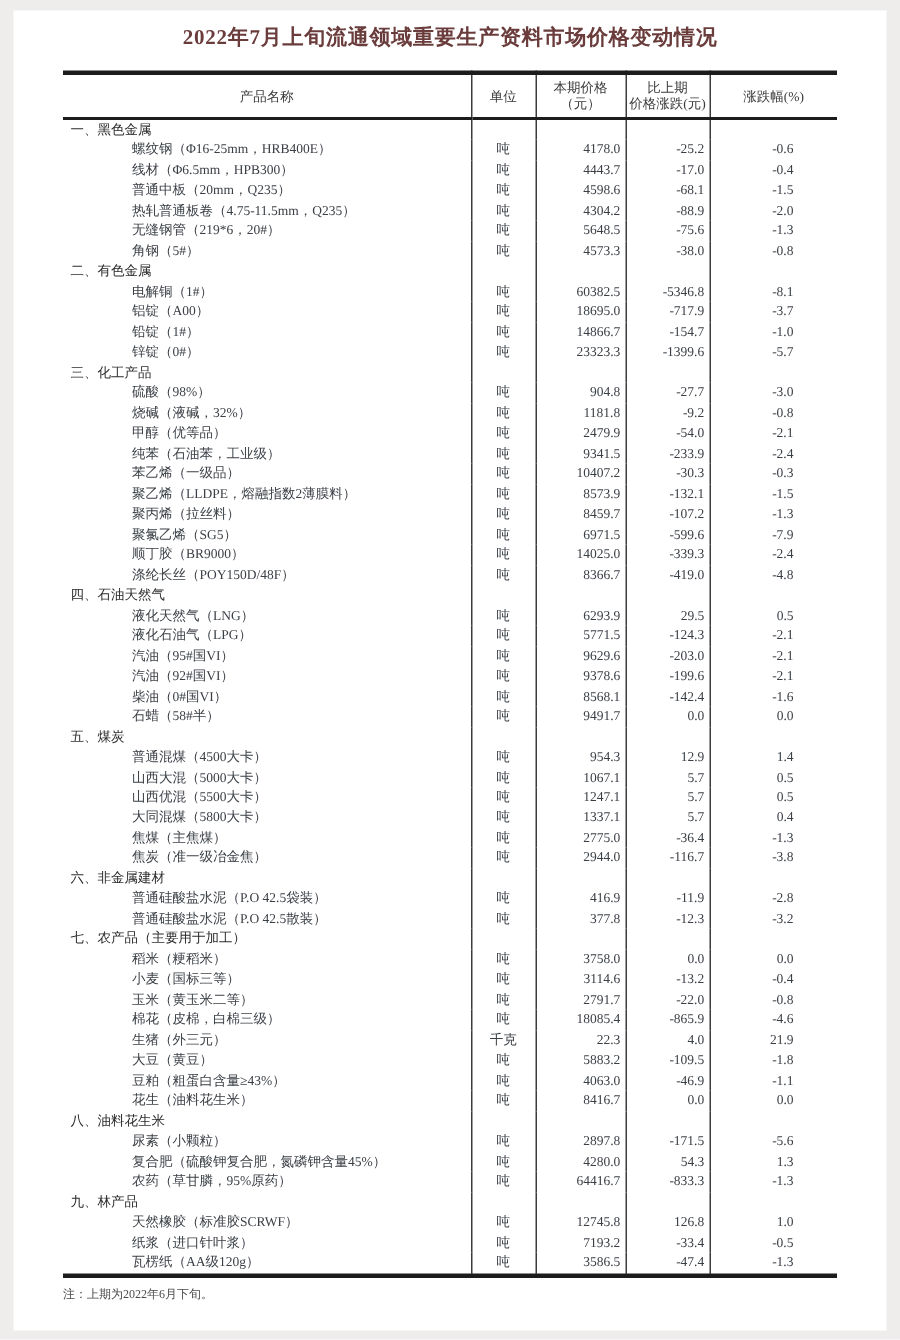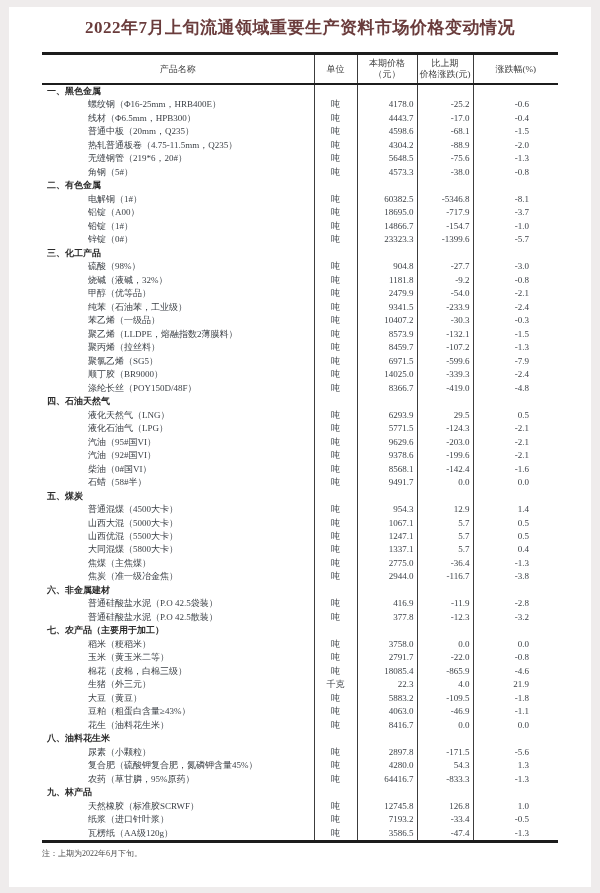--- a/index.html
+++ b/index.html
@@ -11,21 +11,21 @@
   }
   .page {
     position:relative;
     width:582px; height:880px;
     margin:7px auto 0;
     background:#ffffff;
   }
   .title {
     padding-top:9px;
     text-align:center;
-    font-size:17px;
+    font-size:14px;
     font-weight:bold;
     color:#6a3c3c;
     letter-spacing:0.5px;
   }
   table.price-table {
     border-collapse:collapse;
     table-layout:fixed;
     width:516px;
     margin:13px auto 0;
     border-top:3px solid #1c1c1c;
@@ -51,21 +51,21 @@
     font-size:9px;
     height:13.49px;
     line-height:13.49px;
     padding:0;
     white-space:nowrap;
     overflow:hidden;
     color:#3a3f45;
   }
   .bl { border-left:1px solid #3c3c3c; }
   td.c-name { text-align:left; padding-left:46px; }
-  tr.section-row td.c-name { padding-left:5px; font-weight:bold; color:#2b2b2b; }
+  tr.section-row td.c-name { padding-left:5px; font-weight:normal; color:#2b2b2b; }
   td.c-unit { text-align:center; }
   td.c-price { text-align:right; padding-right:3px; }
   td.c-change { text-align:right; padding-right:3px; }
   td.c-pct { text-align:right; padding-right:29px; }
   .note {
     margin:5px 0 0 33px;
     font-size:8px;
     color:#4a4a4a;
   }
 </style>
@@ -431,20 +431,27 @@
   </tr>
 
   <tr class="item-row">
     <td class="c-name">稻米（粳稻米）</td>
     <td class="c-unit bl">吨</td>
     <td class="c-price bl">3758.0</td>
     <td class="c-change bl">0.0</td>
     <td class="c-pct bl">0.0</td>
   </tr>
 
+  <tr class="item-row">
+    <td class="c-name">小麦（国标三等）</td>
+    <td class="c-unit bl">吨</td>
+    <td class="c-price bl">3114.6</td>
+    <td class="c-change bl">-13.2</td>
+    <td class="c-pct bl">-0.4</td>
+  </tr>
 
   <tr class="item-row">
     <td class="c-name">玉米（黄玉米二等）</td>
     <td class="c-unit bl">吨</td>
     <td class="c-price bl">2791.7</td>
     <td class="c-change bl">-22.0</td>
     <td class="c-pct bl">-0.8</td>
   </tr>
 
   <tr class="item-row">

